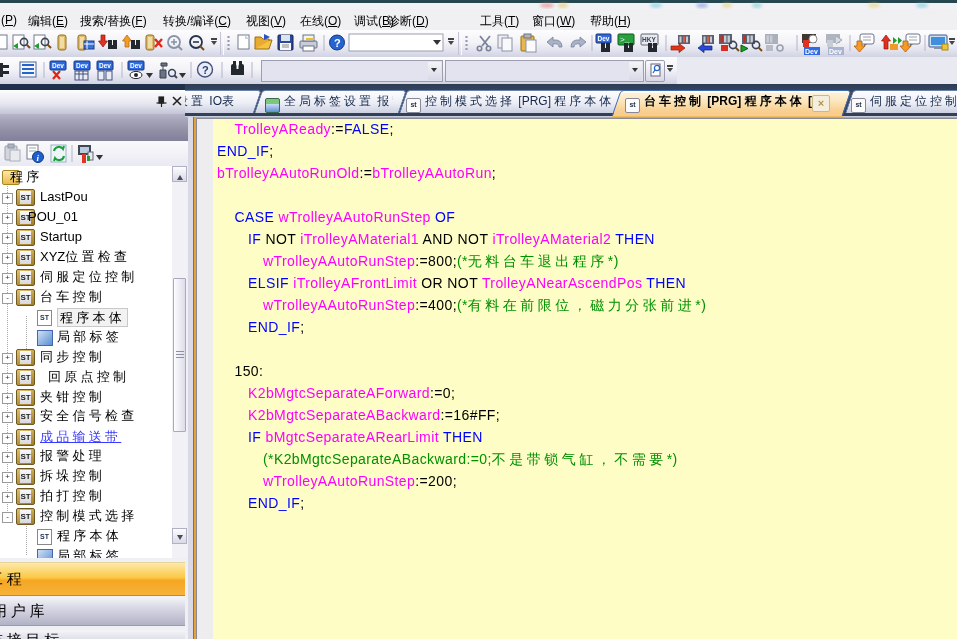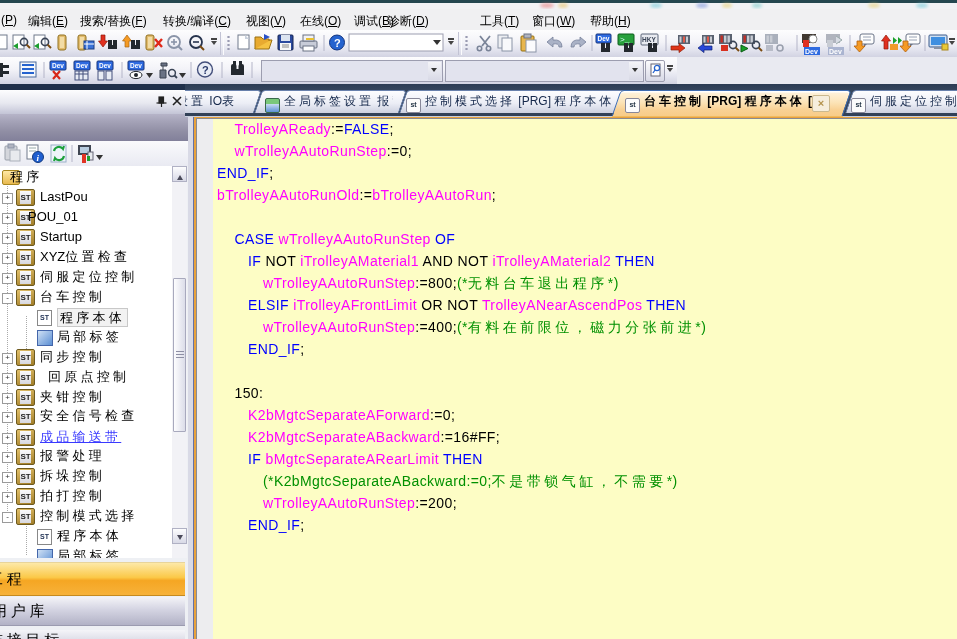--- a/index.html
+++ b/index.html
@@ -482,21 +482,20 @@
 <div class="a" style="left:843px;top:115.5px;width:114px;height:1.5px;background:#c8cede"></div>
 <div class="a" style="left:193px;top:117px;width:1px;height:522px;background:#6571a6"></div>
 <div class="a" style="left:194px;top:117px;width:763px;height:1px;background:#e9a23b"></div>
 <div class="a" style="left:194px;top:118px;width:2px;height:521px;background:#e9a23b"></div>
 <div class="a" style="left:196px;top:118px;width:761px;height:1px;background:#8a8a92"></div>
 <div class="a" style="left:196px;top:119px;width:1.5px;height:520px;background:#8a8a92"></div>
 <div class="a" id="edframe" style="left:197.5px;top:119px;width:759.5px;height:520px"></div>
 <div class="a" id="gutter"></div>
 <div class="a" id="code">
 <div class="l1"><span class="m">TrolleyAReady</span>:=<span class="k">FALSE</span>;</div>
-<div class="l1"><span class="m">wTrolleyAAutoRunStep</span>:=0;</div>
 <div class="l0"><span class="k">END_IF</span>;</div>
 <div class="l0"><span class="m">bTrolleyAAutoRunOld</span>:=<span class="m">bTrolleyAAutoRun</span>;</div>
 <div class="l0"></div>
 <div class="l1"><span class="k">CASE</span> <span class="m">wTrolleyAAutoRunStep</span> <span class="k">OF</span></div>
 <div class="l2"><span class="k">IF</span> NOT <span class="m">iTrolleyAMaterial1</span> AND NOT <span class="m">iTrolleyAMaterial2</span> <span class="k">THEN</span></div>
 <div class="l3"><span class="m">wTrolleyAAutoRunStep</span>:=800;<span class="g">(*<i class="cjk" style="font-style:normal">无料台车退出程序</i>*)</span></div>
 <div class="l2"><span class="k">ELSIF</span> <span class="m">iTrolleyAFrontLimit</span> OR NOT <span class="m">TrolleyANearAscendPos</span> <span class="k">THEN</span></div>
 <div class="l3"><span class="m">wTrolleyAAutoRunStep</span>:=400;<span class="g">(*<i class="cjk" style="font-style:normal">有料在前限位，磁力分张前进</i>*)</span></div>
 <div class="l2"><span class="k">END_IF</span>;</div>
 <div class="l0"></div>

